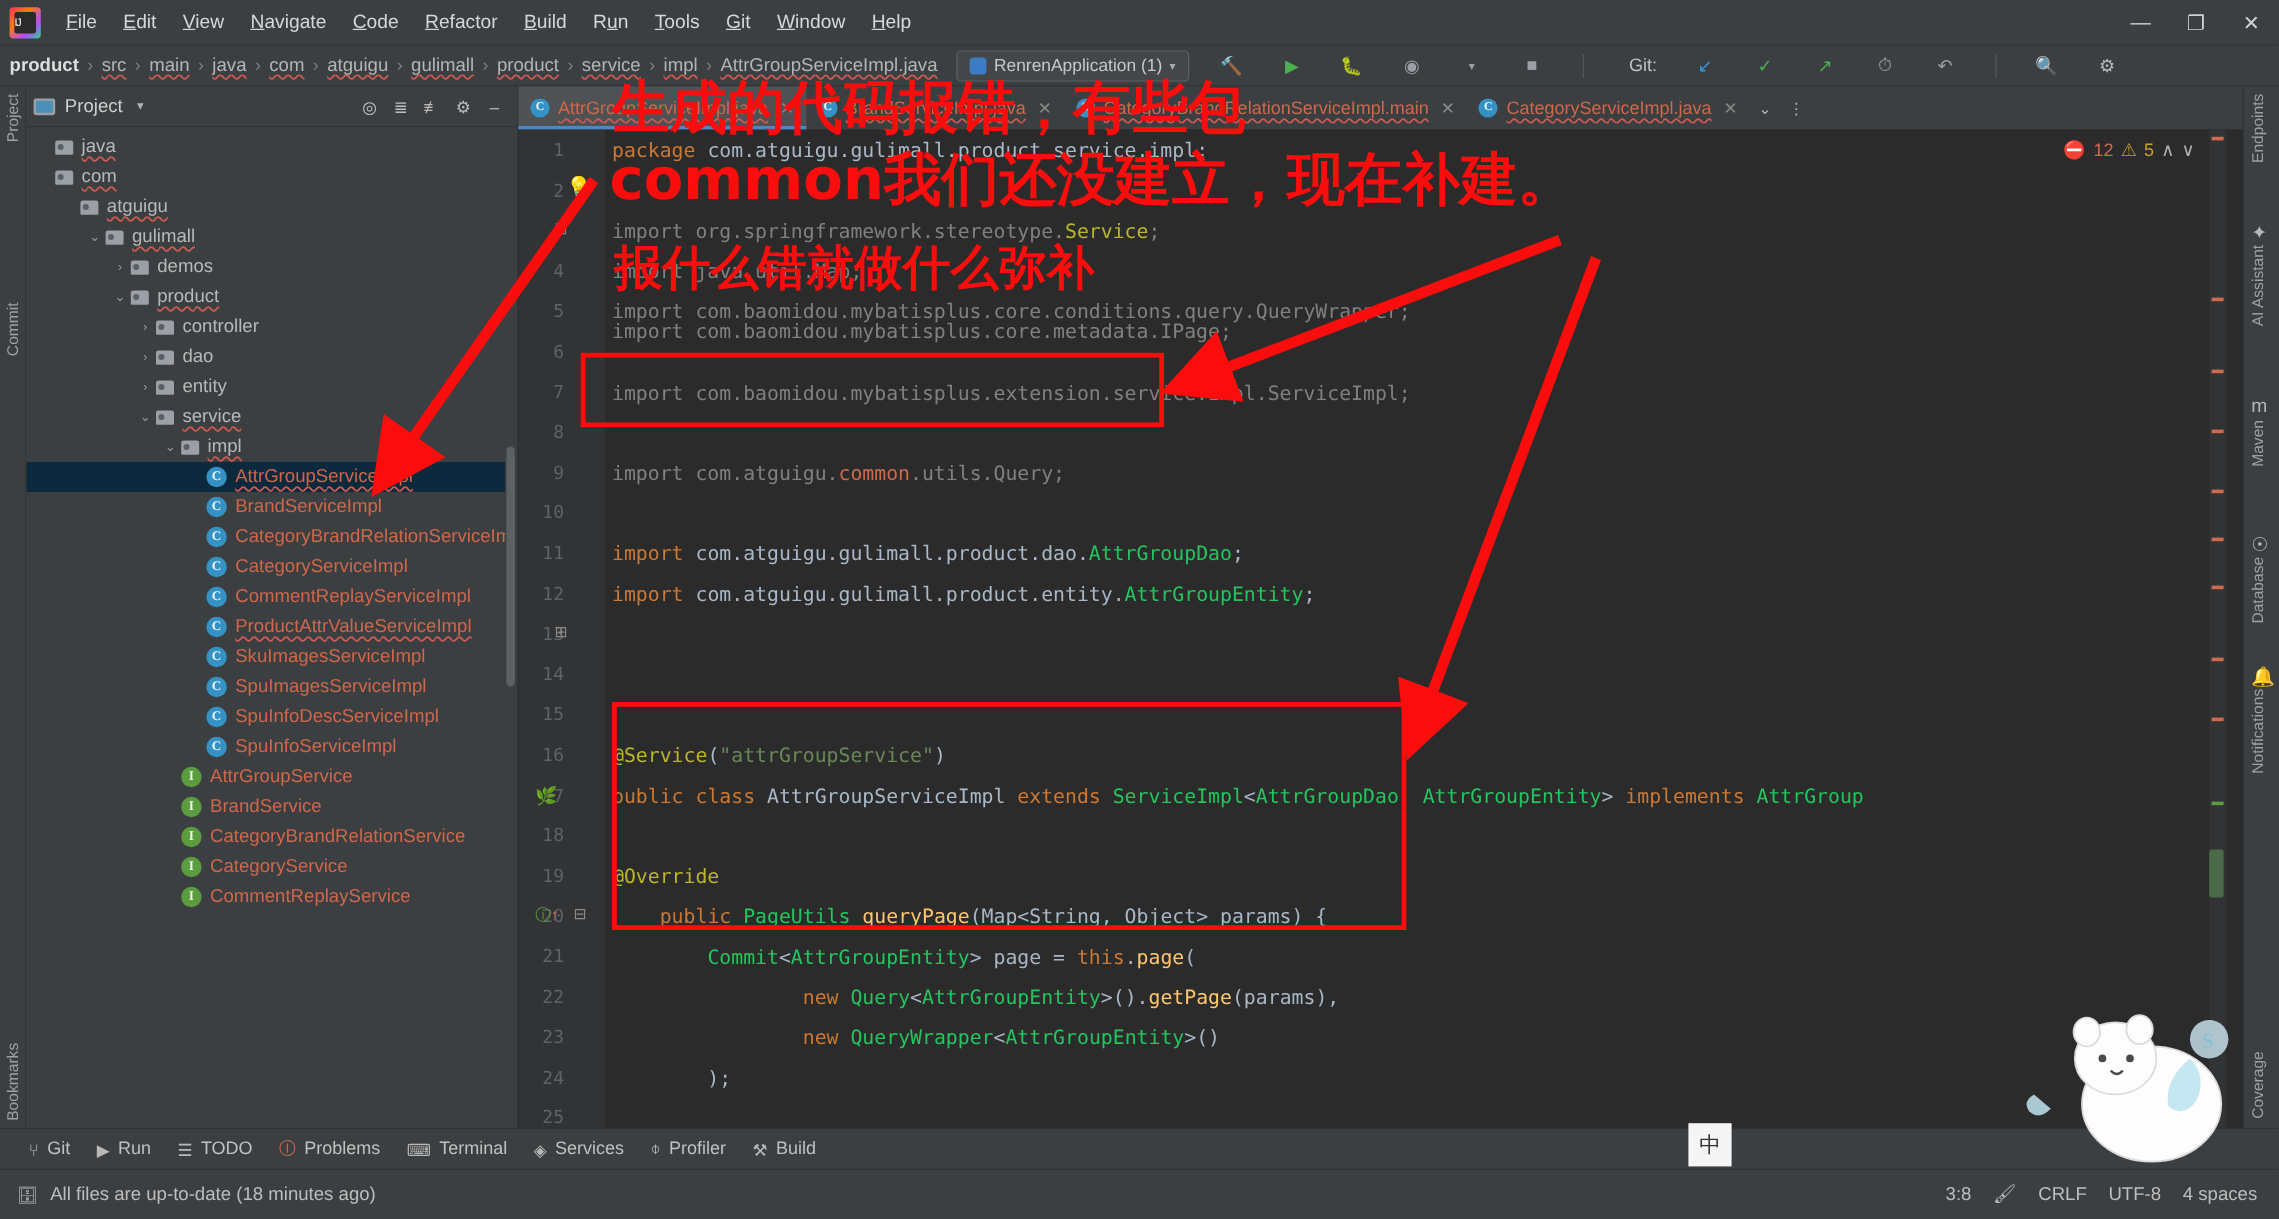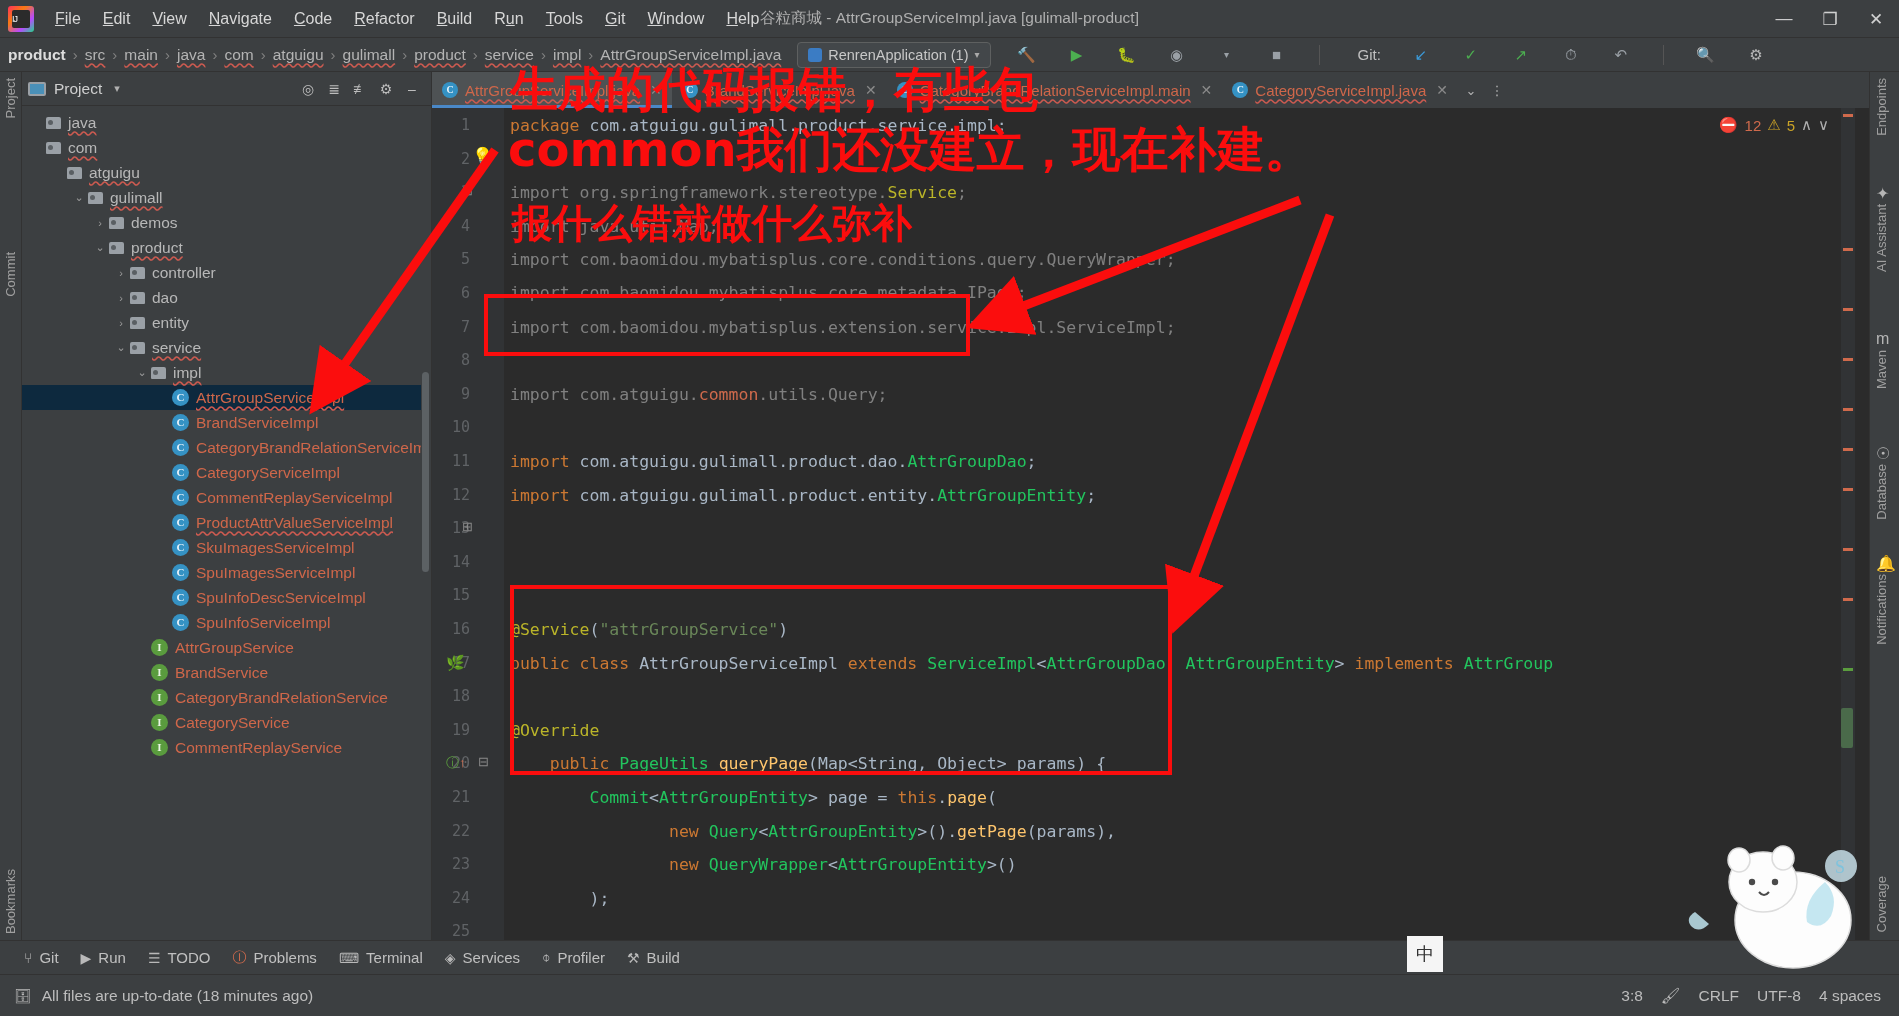--- a/index.html
+++ b/index.html
@@ -180,21 +180,20 @@
     <div class="menu-item"><u>N</u>avigate</div>
     <div class="menu-item"><u>C</u>ode</div>
     <div class="menu-item"><u>R</u>efactor</div>
     <div class="menu-item"><u>B</u>uild</div>
     <div class="menu-item">R<u>u</u>n</div>
     <div class="menu-item"><u>T</u>ools</div>
     <div class="menu-item"><u>G</u>it</div>
     <div class="menu-item"><u>W</u>indow</div>
     <div class="menu-item"><u>H</u>elp</div>
   </div>
-  <div id="win-title">谷粒商城 - AttrGroupServiceImpl.java [gulimall-product]</div>
   <div id="win-ctrl">
     <div class="wbtn">—</div>
     <div class="wbtn">❐</div>
     <div class="wbtn close">✕</div>
   </div>
 </div>
 
 <div id="navrow">
   <div id="breadcrumb" style="display:flex;align-items:center;margin-left:2px;">
       <span class="crumb first">product</span>
@@ -482,21 +481,21 @@
         <div class="gmark" style="top: 646.4px; left: 14px;"><span style="color:#5a9c3e;font-size:13px;">ⓘ</span><span style="color:#cf6a4c;">↑</span></div>
         <div class="gmark" style="top: 646.4px; left: 46px;"><span style="color:#8a8a8a">⊟</span></div>
         <div class="gmark" style="top: 37.6px; left: 40px;"><span style="color:#ffc107;font-size:17px;">💡</span></div>
       </div>
     <div id="codebody">
         <div class="cl" style="top: 8px;"><span class="t"><span class="k">package</span> <span class="t">com.atguigu.gulimall.product.service.impl</span>;</span></div>
         <div class="cl" style="top: 41.6px;"><span class="t"></span></div>
         <div class="cl" style="top: 75.2px;"><span class="gr">import org.springframework.stereotype.<span class="an">Service</span>;</span></div>
         <div class="cl" style="top: 108.8px;"><span class="gr">import java.util.Map;</span></div>
         <div class="cl" style="top: 142.4px;"><span class="gr">import com.baomidou.mybatisplus.core.conditions.query.QueryWrapper;</span></div>
-        <div class="cl" style="top: 159px; margin-top: 16px;"><span class="gr">import com.baomidou.mybatisplus.core.metadata.IPage;</span></div>
+        <div class="cl" style="top: 159px;"><span class="gr">import com.baomidou.mybatisplus.core.metadata.IPage;</span></div>
         <div class="cl" style="top: 209.6px;"><span class="gr">import com.baomidou.mybatisplus.extension.service.impl.ServiceImpl;</span></div>
         <div class="cl" style="top: 276.8px;"><span class="gr">import com.atguigu.<span class="er">common</span>.utils.Query;</span></div>
         <div class="cl" style="top: 310.4px;"><span class="t"></span></div>
         <div class="cl" style="top: 344px;"><span class="t"><span class="k">import</span> <span class="t">com.atguigu.gulimall.product.dao.</span><span class="ty">AttrGroupDao</span>;</span></div>
         <div class="cl" style="top: 377.6px;"><span class="t"><span class="k">import</span> <span class="t">com.atguigu.gulimall.product.entity.</span><span class="ty">AttrGroupEntity</span>;</span></div>
         <div class="cl" style="top: 444.8px;"><span class="t"></span></div>
         <div class="cl" style="top: 478.4px;"><span class="t"></span></div>
         <div class="cl" style="top: 512px;"><span class="an">@Service</span><span class="t">(</span><span class="s">"attrGroupService"</span><span class="t">)</span></div>
         <div class="cl" style="top: 545.6px;"><span class="t"><span class="k">public</span> <span class="k">class</span> AttrGroupServiceImpl <span class="k">extends</span> <span class="ty">ServiceImpl</span>&lt;<span class="ty">AttrGroupDao</span>, <span class="ty">AttrGroupEntity</span>&gt; <span class="k">implements</span> <span class="ty">AttrGroup</span></span></div>
         <div class="cl" style="top: 579.2px;"><span class="t"></span></div>

